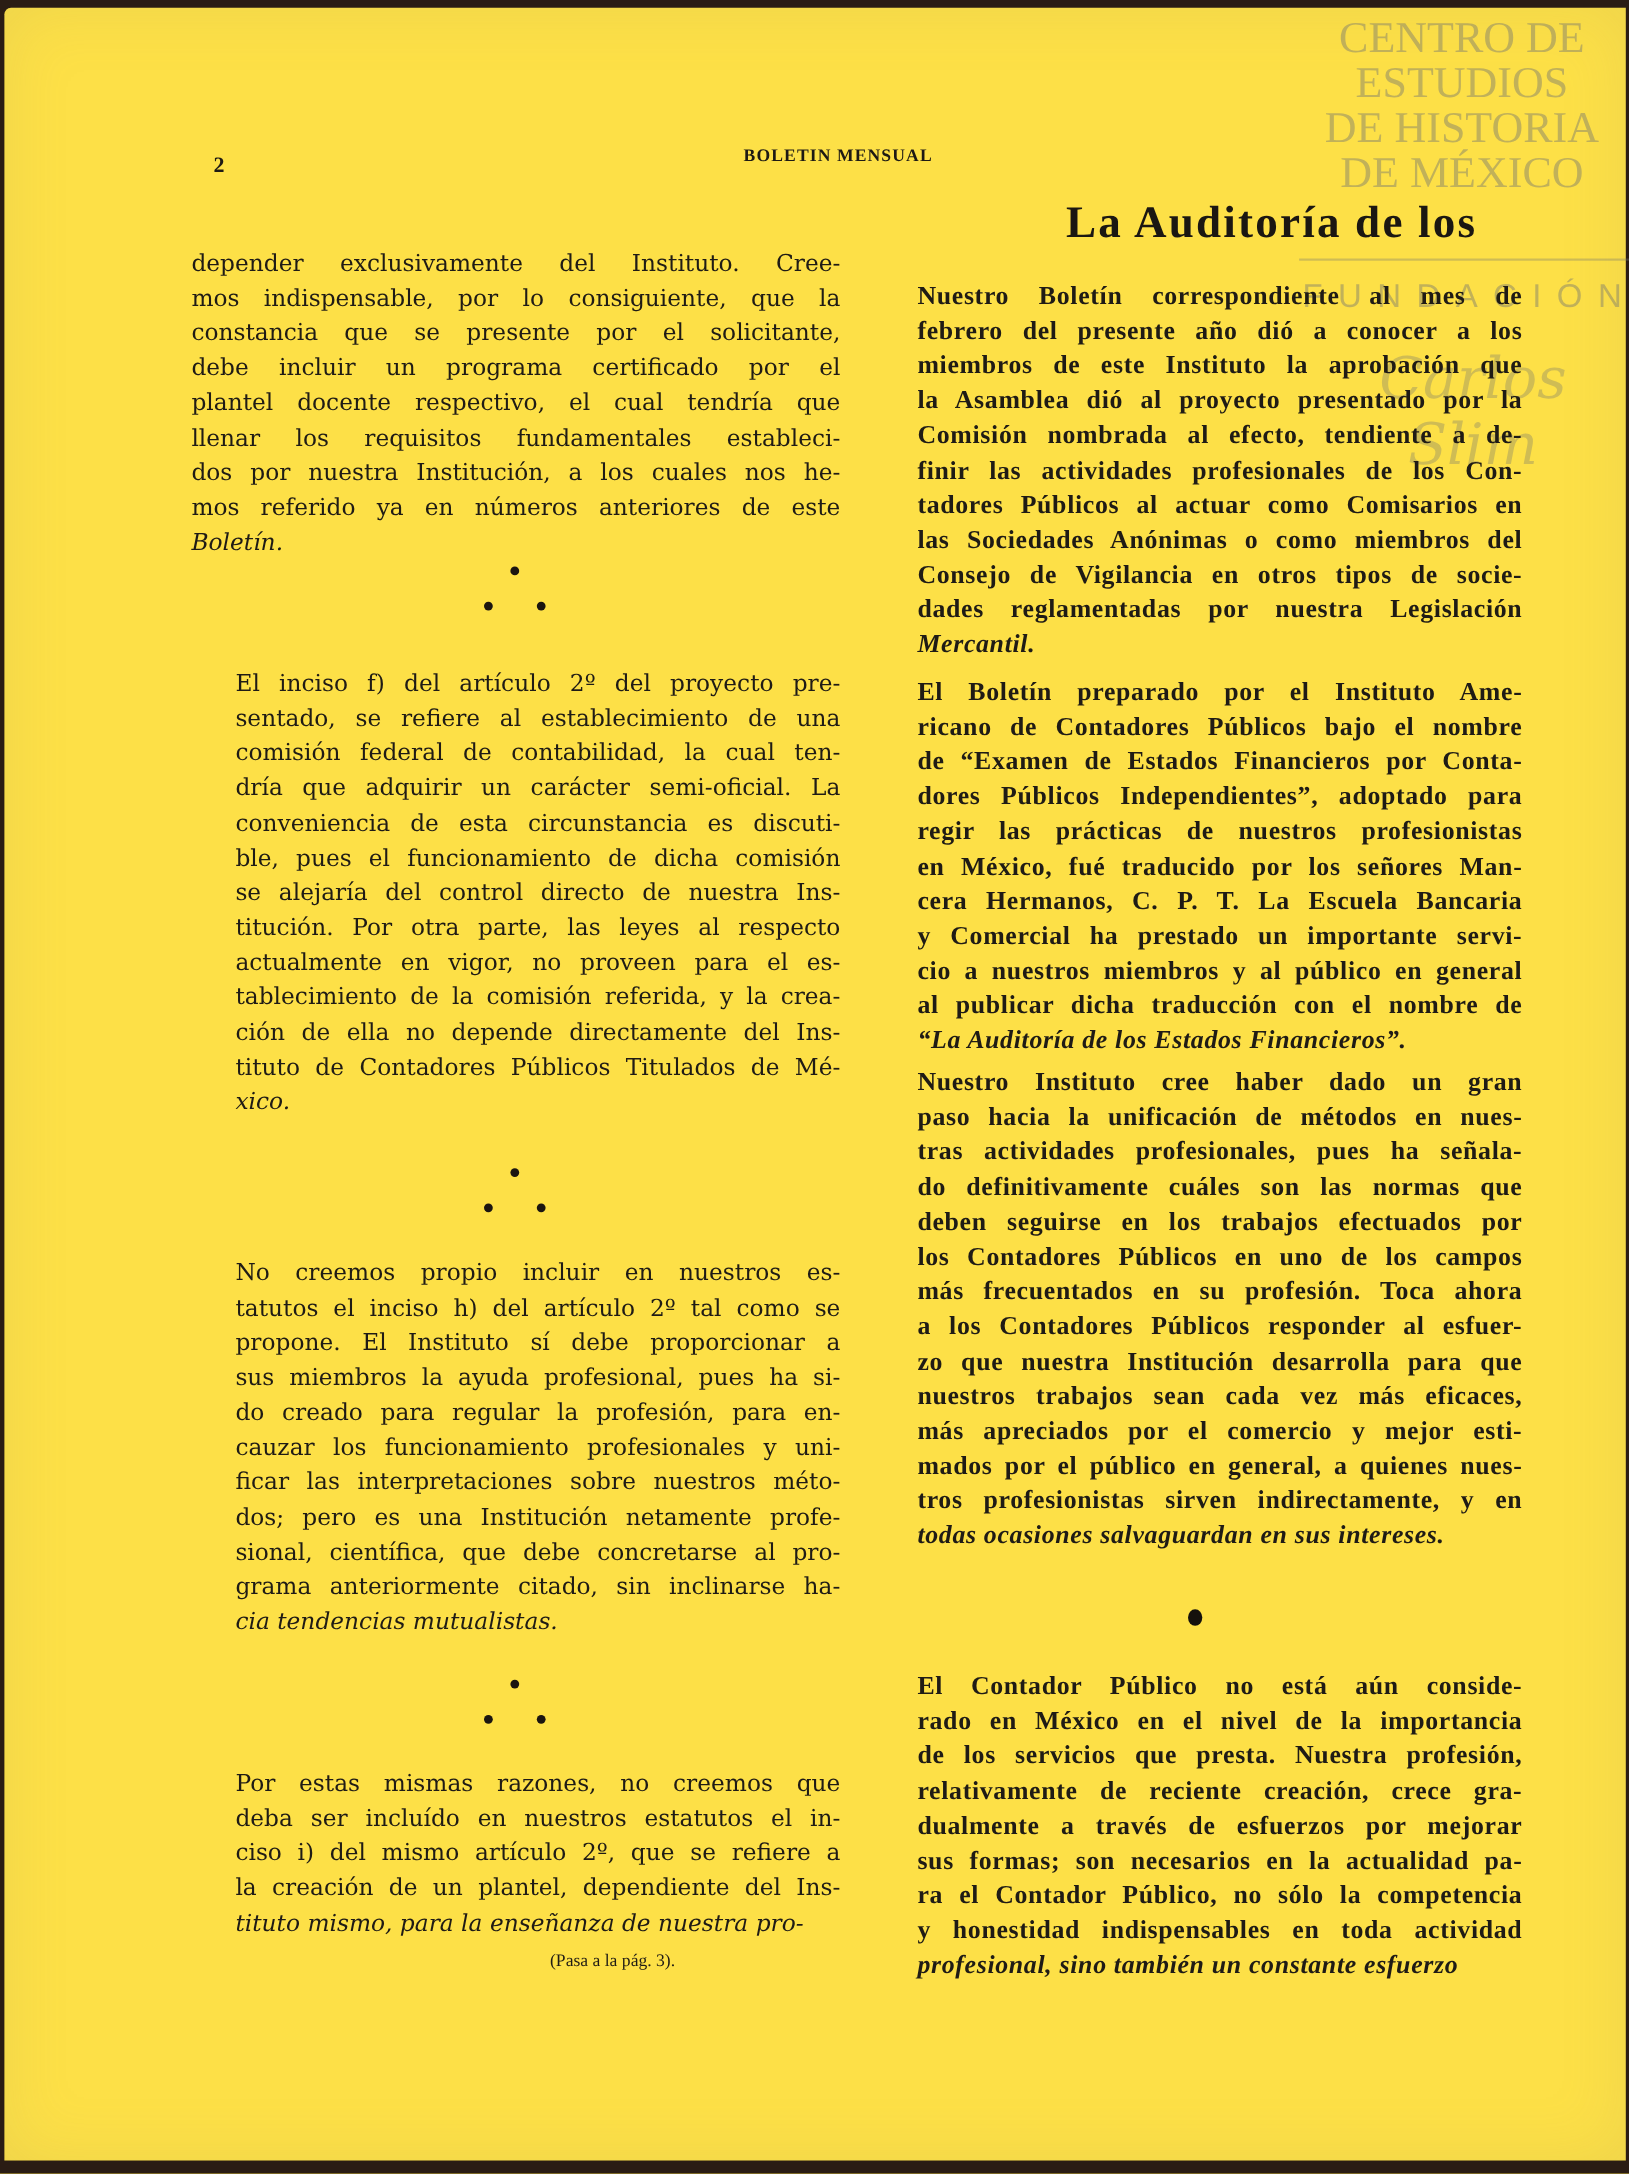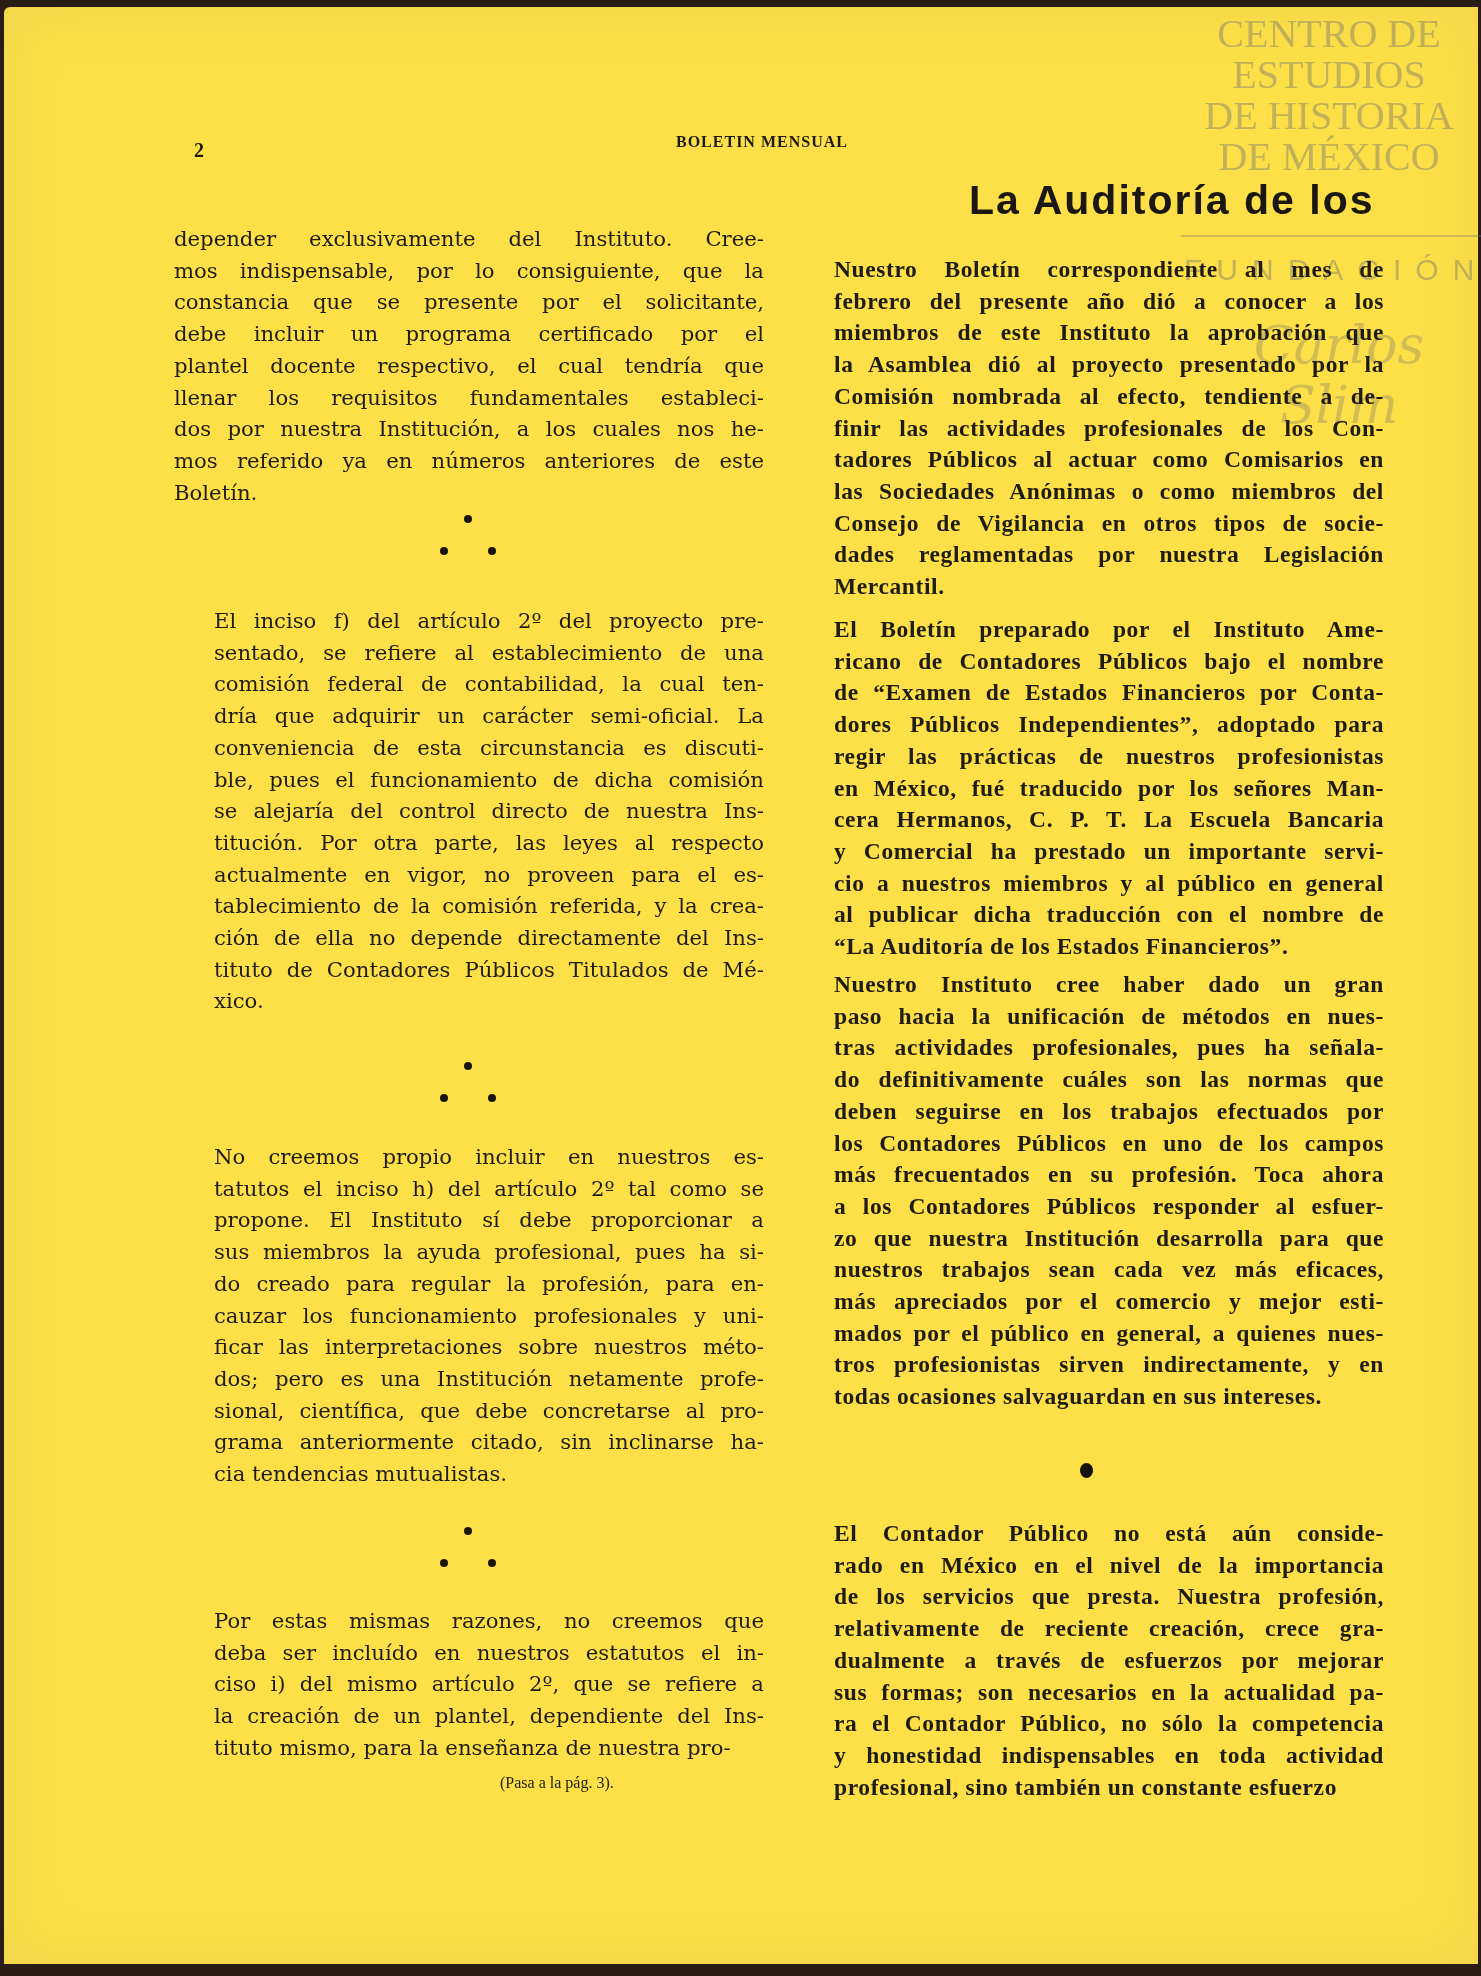--- a/index.html
+++ b/index.html
@@ -26,26 +26,26 @@
   .col {
     position:absolute; color:#1f1b15;
     font-size:22.2px; line-height:31.7px;
     text-align:justify; hyphens:manual;
   }
   .col-left { left:170px; width:590px; font-family:"DejaVu Serif", serif; font-size:21.2px; }
   .col-right { left:790px; width:590px; font-family:"Liberation Serif", serif; font-weight:bold; font-size:23.5px; letter-spacing:0.6px; }
   .col p { margin:0; text-indent:40px; }
   .col p.noindent { text-indent:0;margin-top:36px; }
   .line { display:block; text-align-last:justify; white-space:nowrap; }
-  .line.last { text-align-last:left; }
+  .line.last { text-align-last:left;font-style:italic; }
   .stars { position:absolute; width:60px; height:40px; }
   .star { position:absolute; width:8px; height:8px; background:#1b1510; border-radius:50%; }
   .article-title {
     position:absolute; left:965px; top:170px;
-    font-family:Liberation Sans, sans-serif; font-weight:bold; font-size:41px; letter-spacing:2px; color:#1b1712;
+    font-family:Liberation Serif, serif; font-weight:bold; font-size:41px; letter-spacing:2px; color:#1b1712;
   }
   .continued {
     position:absolute; left:496px; top:1767px;
     font-family:Liberation Serif, serif; font-size:16px; color:#1f1b15;
   }
   .dot-big { position:absolute; left:1076px; top:1456px; width:13px; height:15px; background:#15110c; border-radius:50%; }
   .watermark {
     position:absolute; color:rgba(120,120,110,0.45);
     font-family:"Liberation Serif", serif; text-align:center;
   }

